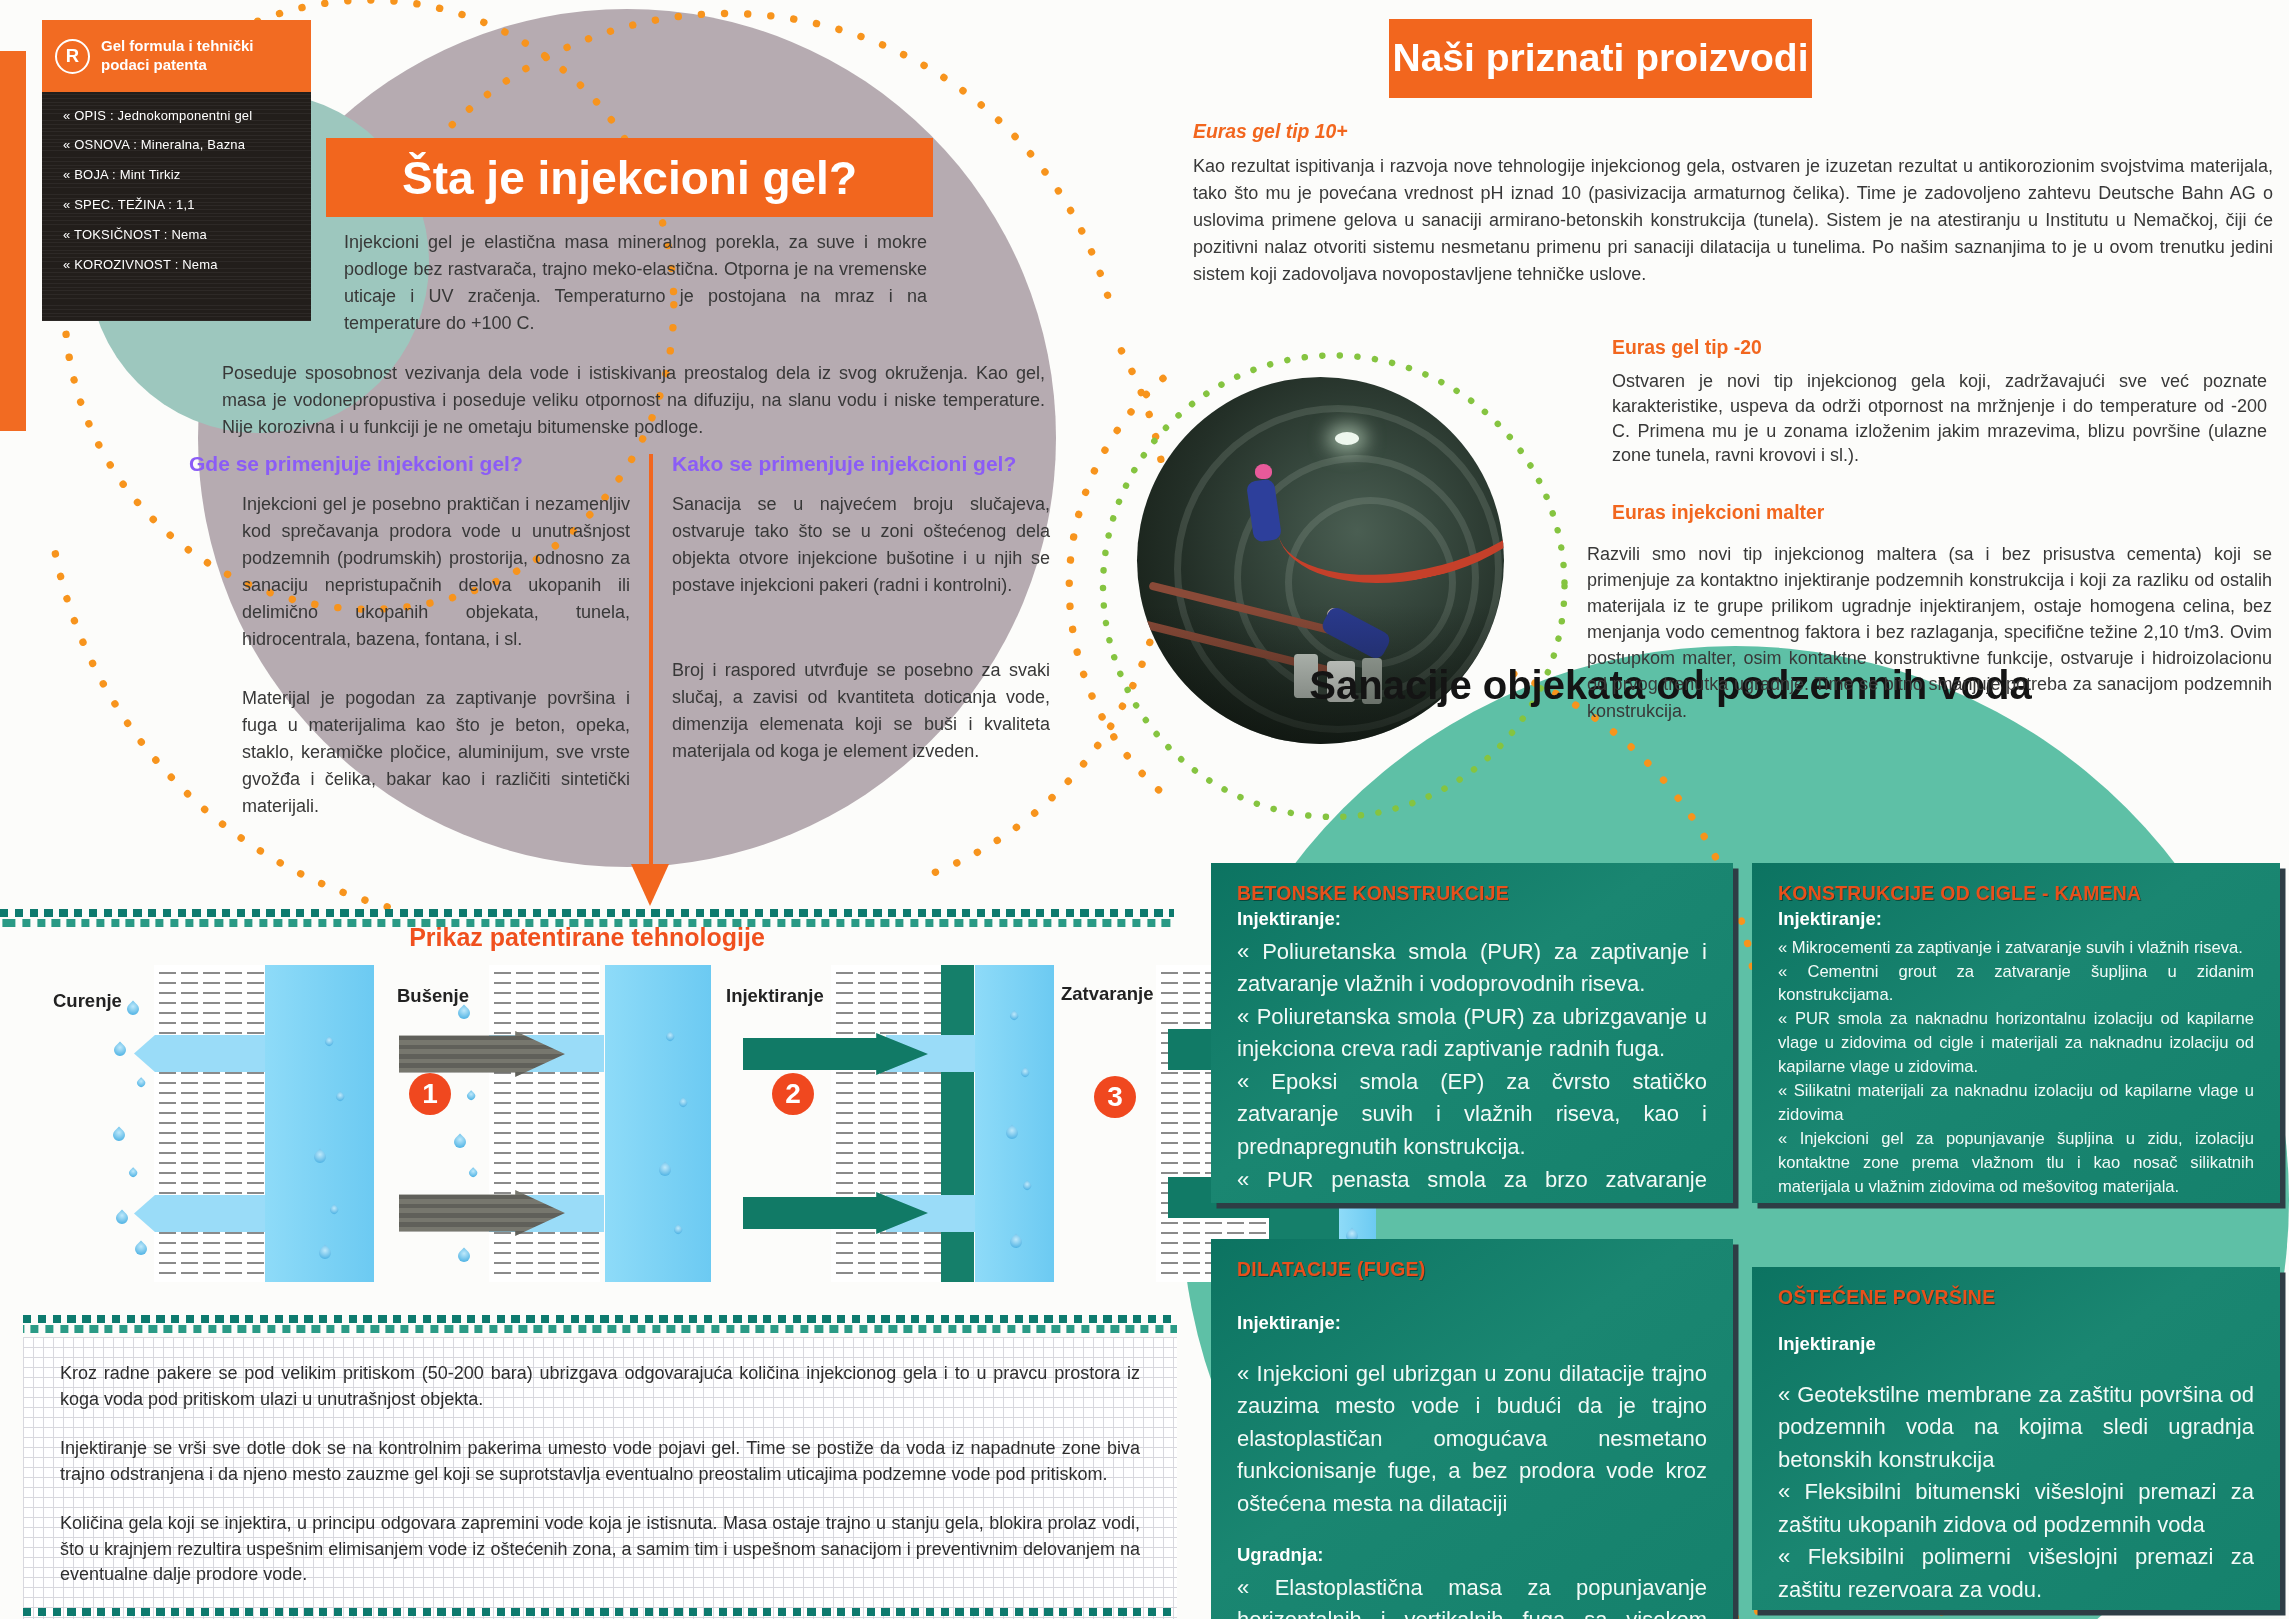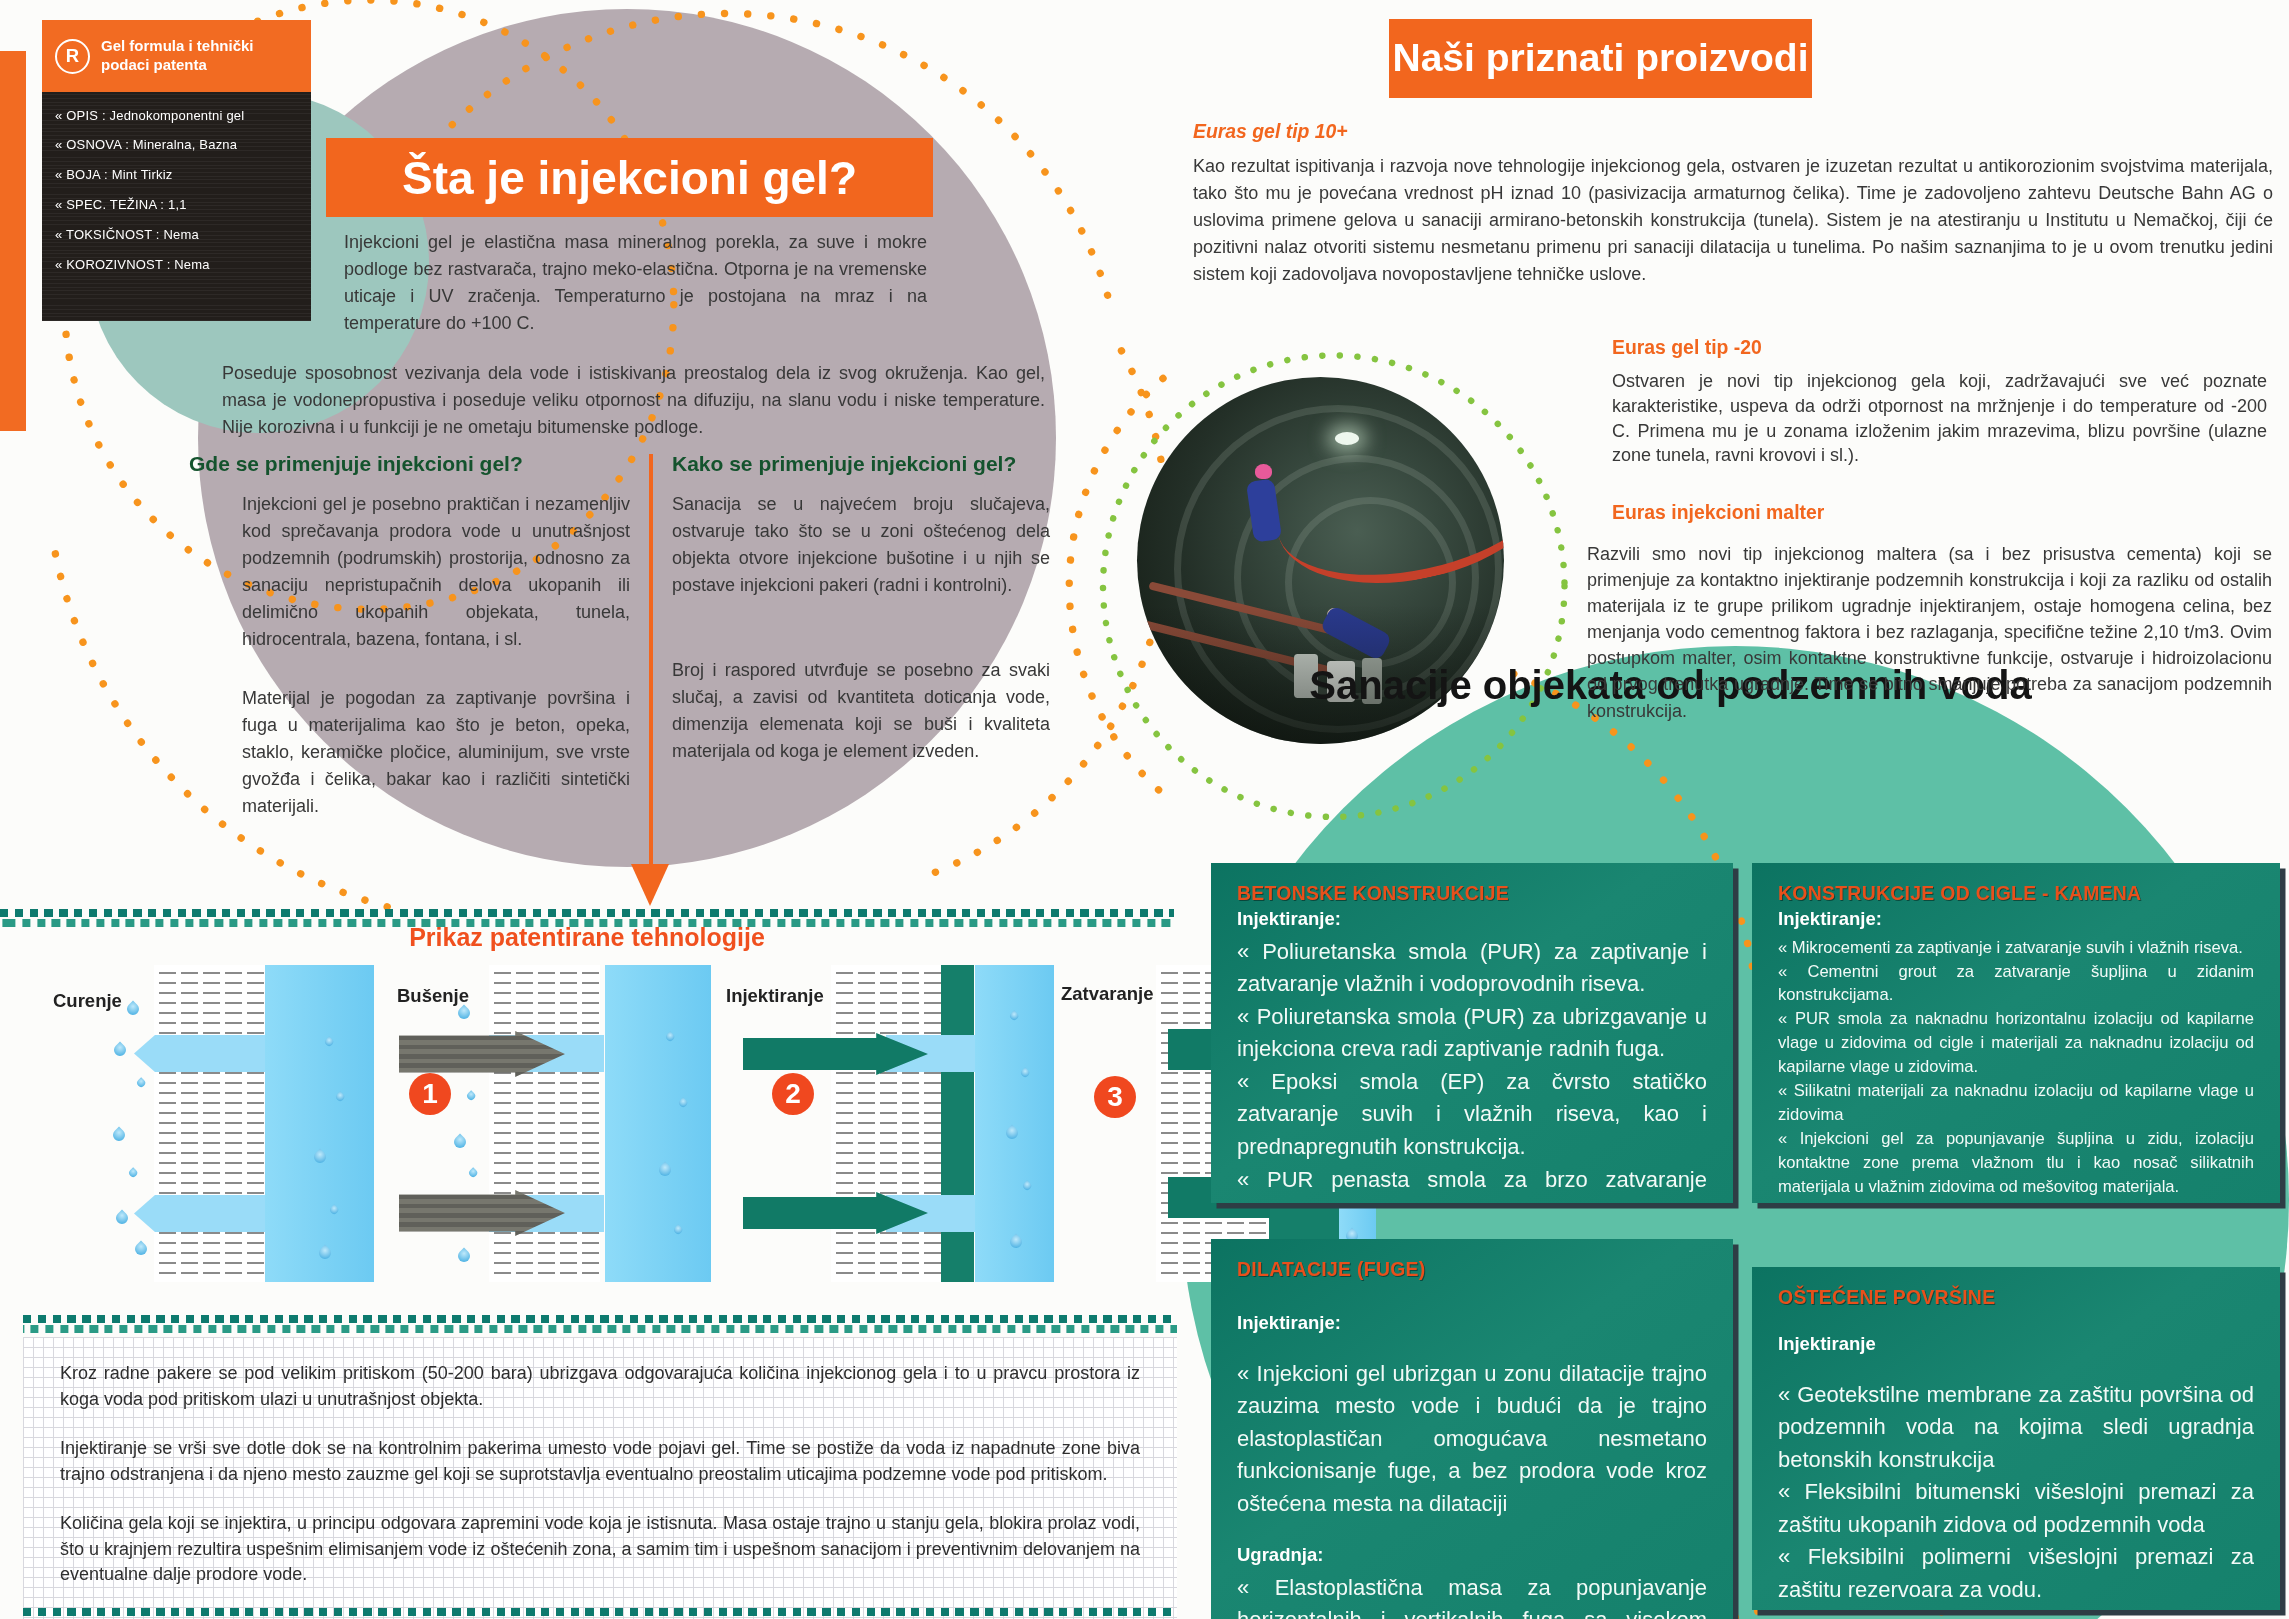--- a/index.html
+++ b/index.html
@@ -17,31 +17,31 @@
   .orange-edge{position:absolute;left:0;top:51px;width:26px;height:380px;background:#f26b22;z-index:3;}
 
   
   .patent-box{position:absolute;left:42px;top:20px;width:269px;height:301px;background:#221e1b;z-index:5;
     background-image:repeating-linear-gradient(0deg,rgba(255,255,255,.05) 0 0.9px,transparent 0.9px 3.7px);}
   .patent-head{display:flex;align-items:center;gap:11px;background:#f26b22;height:72px;padding:0 13px;}
   .r-badge{flex:0 0 auto;width:31px;height:31px;border:2.8px solid #fff;border-radius:50%;color:#fff;
     font-weight:bold;font-size:18.5px;display:flex;align-items:center;justify-content:center;}
   .patent-title{color:#fff;font-weight:bold;font-size:15px;line-height:1.25;}
   .patent-items{padding:15.7px 13px;}
-  .patent-item{color:#fff;font-size:13px;margin-bottom:14.8px;letter-spacing:0.2px;}
+  .patent-item{color:#fff;font-size:13px;margin-bottom:14.8px;letter-spacing:0.2px;margin-left:8px;}
 
   
   .intro-banner{position:absolute;left:326px;top:138px;width:607px;height:79px;background:#f2661e;z-index:4;
     display:flex;align-items:center;justify-content:center;color:#fff;font-size:46px;font-weight:bold;}
   .para{color:#383838;font-size:18px;line-height:1.5;z-index:4;position:absolute;text-align:justify;}
   .intro-p1{left:344px;top:229px;width:583px;}
   .intro-p2{left:222px;top:360px;width:823px;}
 
   
-  .col-h{position:absolute;color:#14532d;font-weight:bold;font-size:21px;z-index:4;}
+  .col-h{position:absolute;color:#8b5cf6;font-weight:bold;font-size:21px;z-index:4;}
   .where-h{left:189px;top:452px;}
   .how-h{left:672px;top:452px;}
   .where-p1{left:242px;top:491px;width:388px;}
   .where-p2{left:242px;top:685px;width:388px;}
   .how-p1{left:672px;top:491px;width:378px;}
   .how-p2{left:672px;top:657px;width:378px;}
   .divider-v{position:absolute;left:649px;top:454px;width:3.7px;height:410px;background:#f2661e;z-index:4;}
   .divider-arrow{position:absolute;left:631px;top:864px;width:0;height:0;z-index:4;
     border-left:19.4px solid transparent;border-right:19.4px solid transparent;border-top:42px solid #f2661e;}
 

